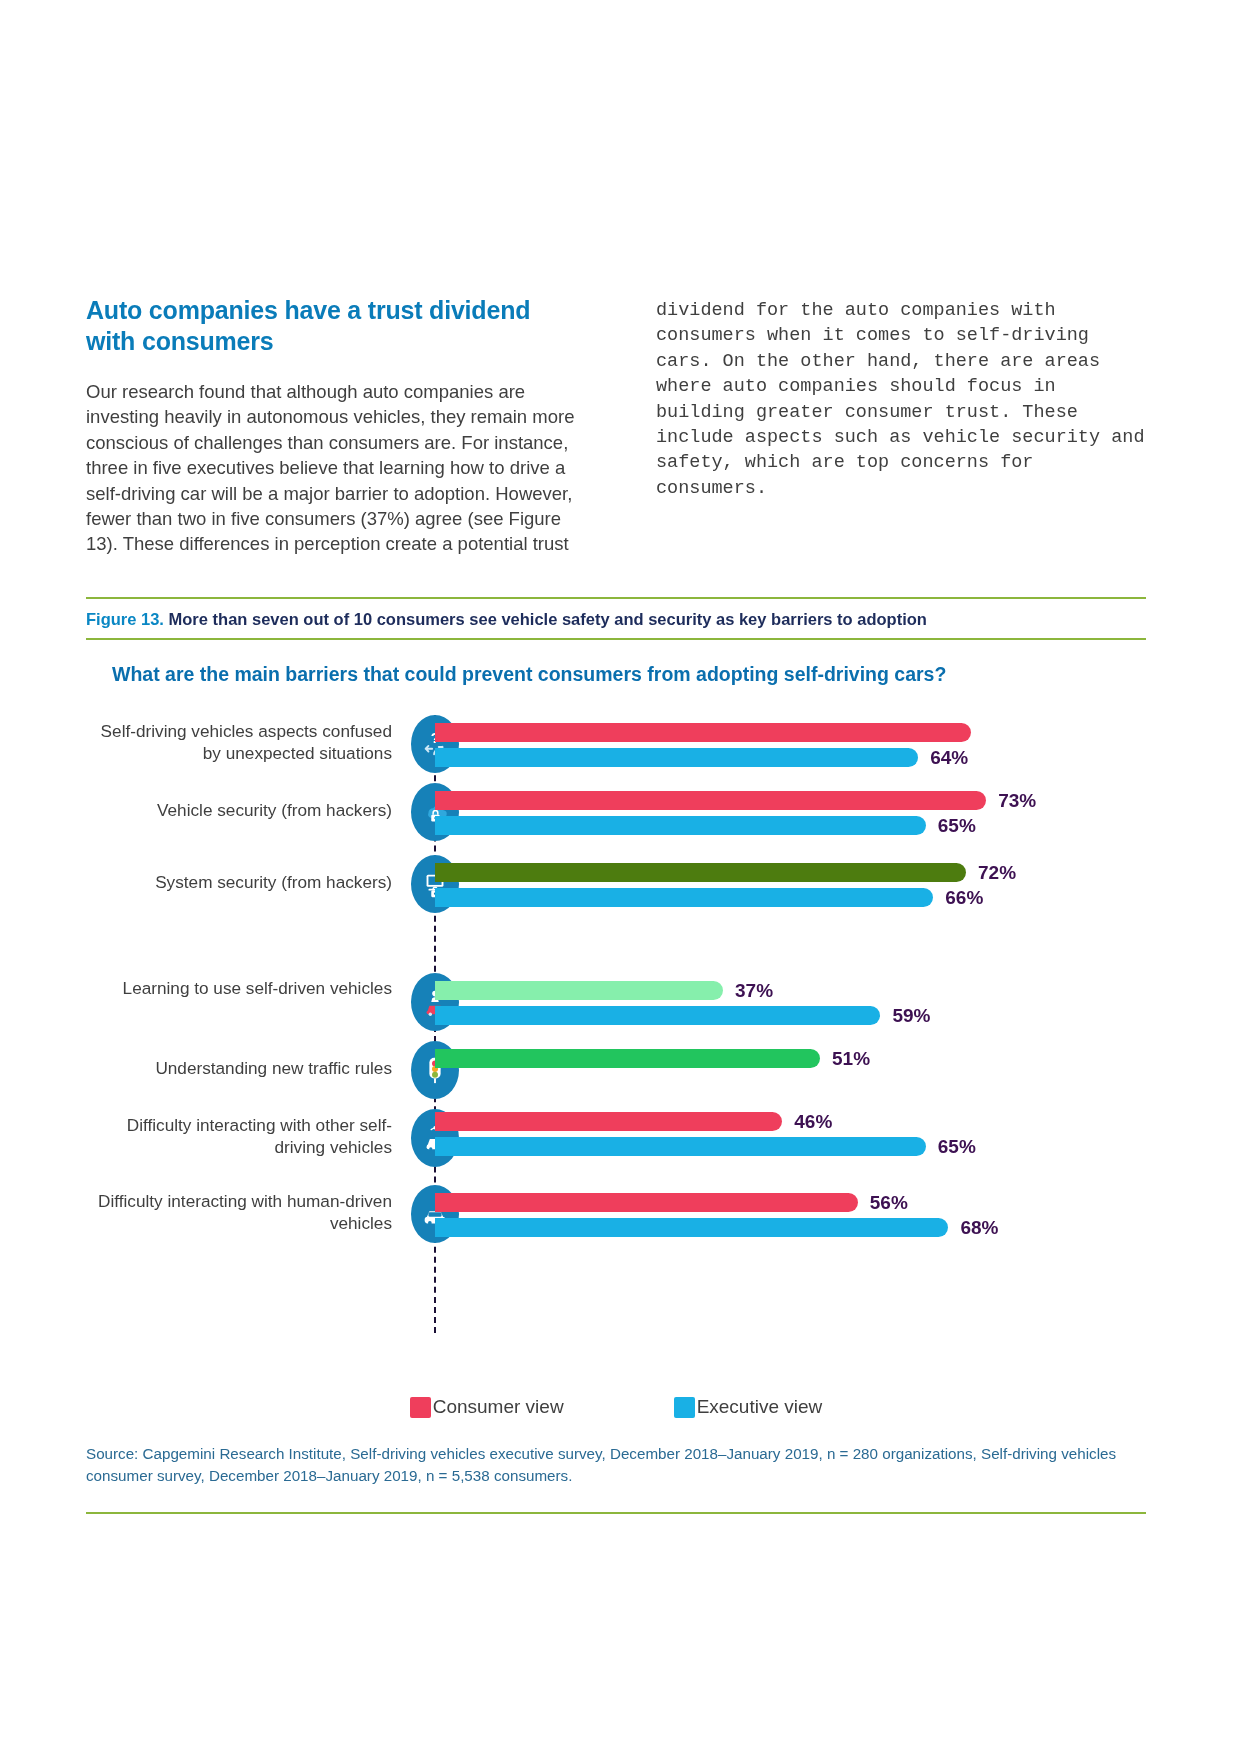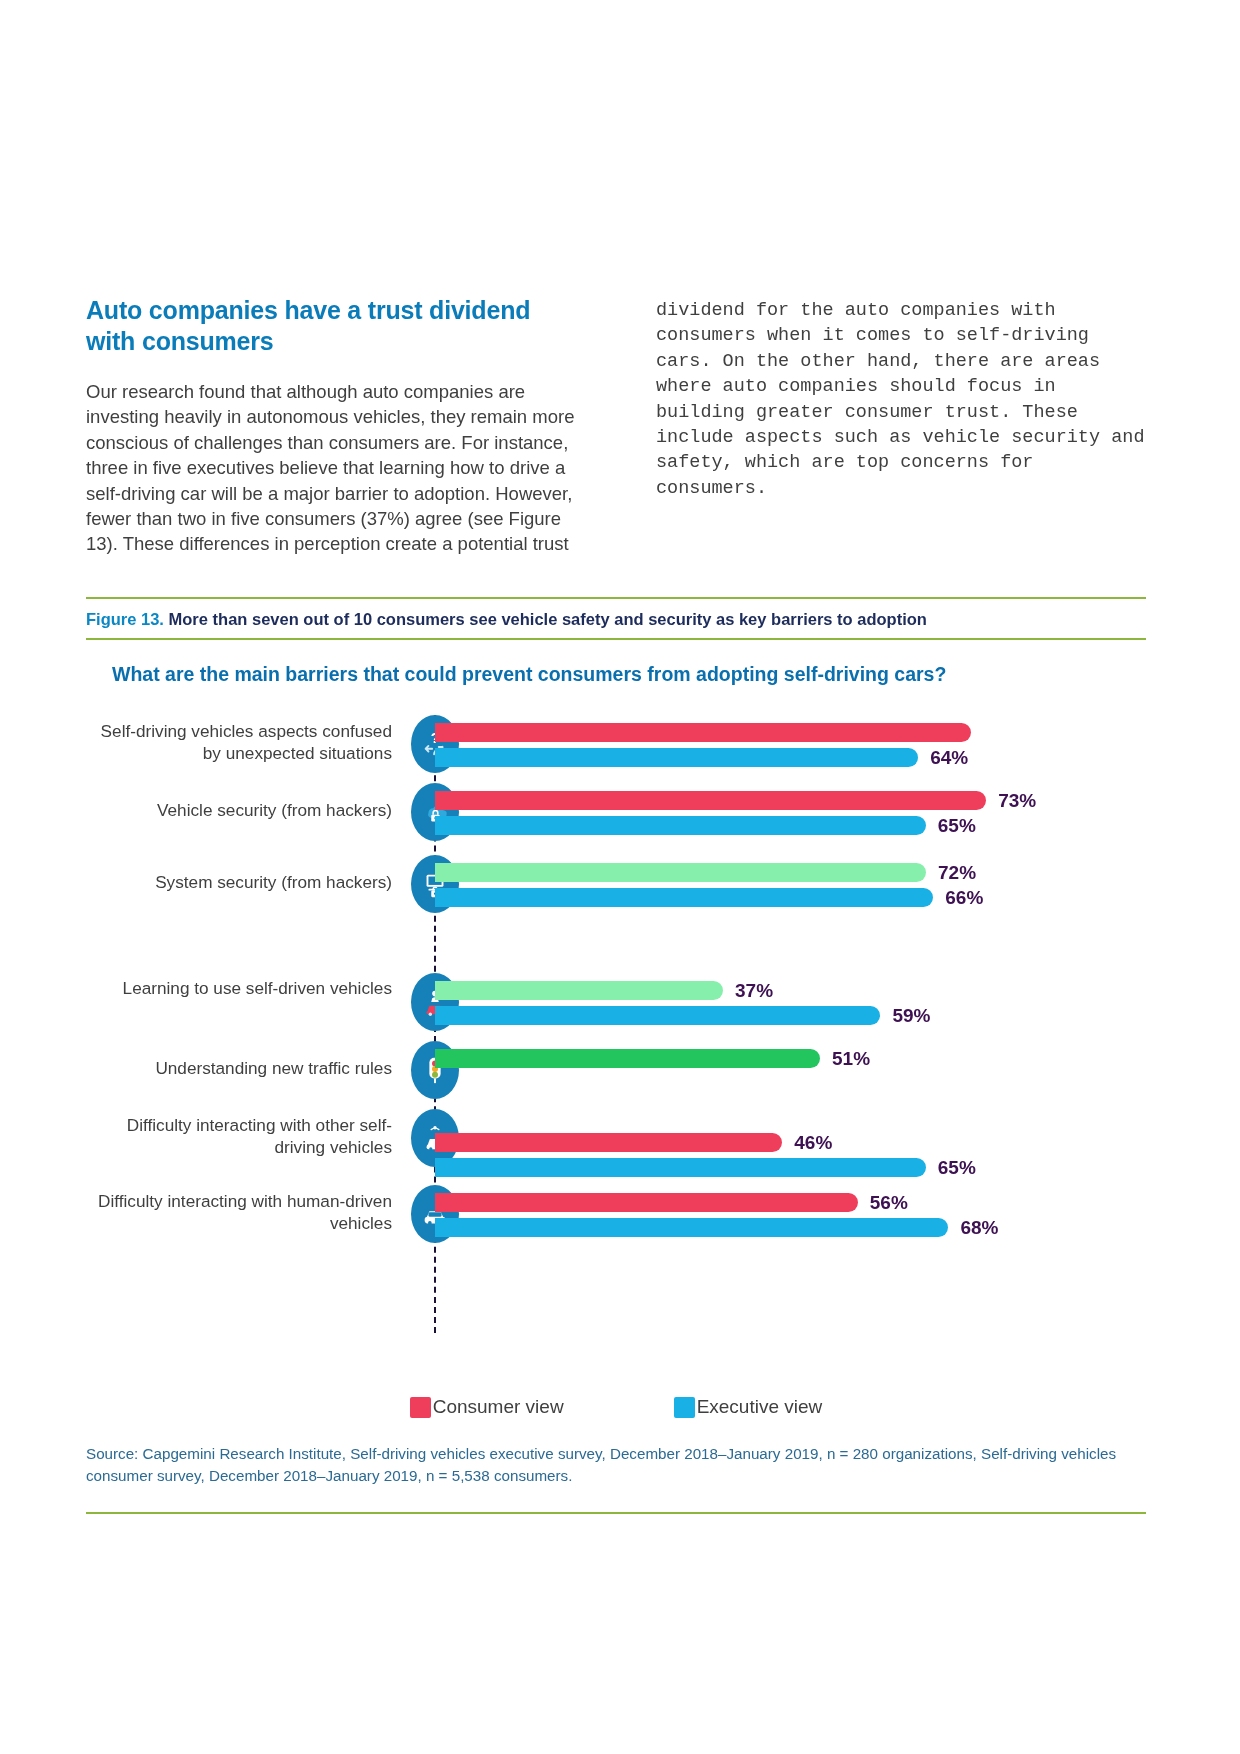--- a/index.html
+++ b/index.html
@@ -156,21 +156,21 @@
             <svg viewBox="0 0 32 32" width="30" height="30">
               <rect x="7" y="6" width="18" height="13" rx="1.6" fill="#ffffff"></rect>
               <rect x="9" y="8" width="14" height="9" fill="#1681b8"></rect>
               <rect x="9" y="21" width="14" height="2" rx="1" fill="#ffffff"></rect>
               <rect x="12" y="23" width="8" height="7" rx="1.2" fill="#ffffff"></rect>
               <path d="M14 23 v-1.6 a2 2 0 0 1 4 0 V23" stroke="#ffffff" stroke-width="1.5" fill="none"></path>
               <circle cx="16" cy="26.3" r="1.2" fill="#1681b8"></circle>
             </svg>
           </div>
           <div class="bars" style="top: 8px;">
-            <div class="bar consumer" style="background: #86efac; width: 491px;">
+            <div class="bar consumer" style="background: #4d7c0f; width: 531px;">
               <span class="val" style="color: rgb(61, 17, 82);">72%</span>
             </div>
             <div class="bar executive" style="background: rgb(25, 176, 229); width: 498.3px;">
               <span class="val" style="color: rgb(61, 17, 82);">66%</span>
             </div>
           </div>
         </div>
         <div class="row" style="top: 258px;">
           <div class="cat-label" style="top: 5px;">Learning to use self-driven vehicles</div>
           <div class="icon-badge" style="background: rgb(22, 129, 184); top: 0px;">
@@ -214,21 +214,21 @@
           <div class="icon-badge" style="background: rgb(22, 129, 184); top: 0px;">
             <svg viewBox="0 0 32 32" width="30" height="30">
               <circle cx="16" cy="5" r="1.8" fill="#ffffff"></circle>
               <path d="M12 7 a6 6 0 0 1 8 0" stroke="#ffffff" stroke-width="1.6" fill="none" stroke-linecap="round"></path>
               <path d="M8 24 l2.5-7 h11 L24 24z" fill="#ffffff"></path>
               <rect x="7" y="23" width="18" height="5" rx="2.2" fill="#ffffff"></rect>
               <circle cx="11.5" cy="27.5" r="1.7" fill="#1681b8"></circle>
               <circle cx="20.5" cy="27.5" r="1.7" fill="#1681b8"></circle>
             </svg>
           </div>
-          <div class="bars" style="top: 24px;">
+          <div class="bars" style="top: 3px;">
             <div class="bar consumer" style="background: rgb(239, 62, 92); width: 347.3px;">
               <span class="val" style="color: rgb(61, 17, 82);">46%</span>
             </div>
             <div class="bar executive" style="background: rgb(25, 176, 229); width: 490.75px;">
               <span class="val" style="color: rgb(61, 17, 82);">65%</span>
             </div>
           </div>
         </div>
         <div class="row" style="top: 470px;">
           <div class="cat-label" style="top: 6px;">Difficulty interacting with human-driven vehicles</div>

